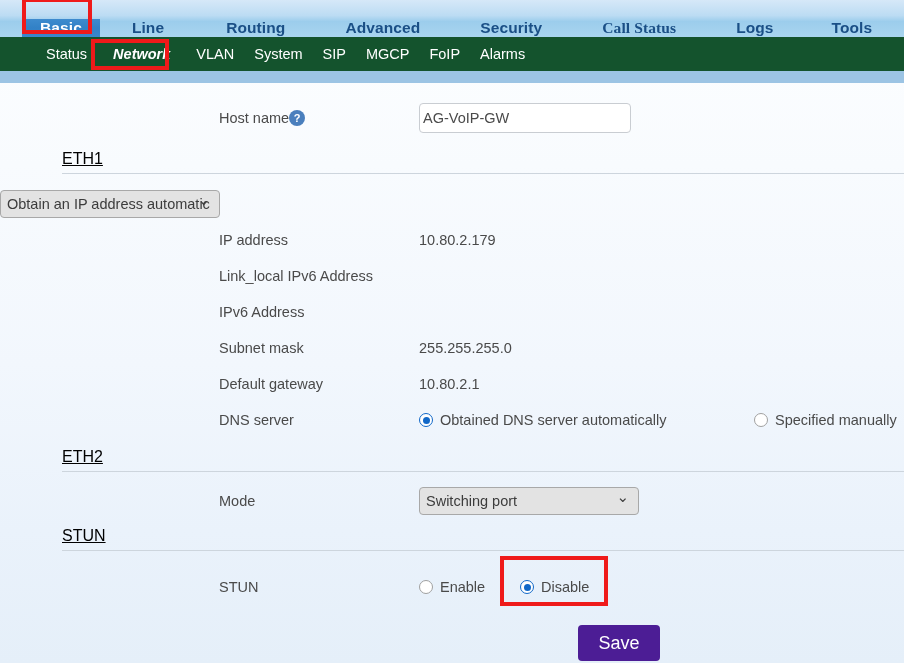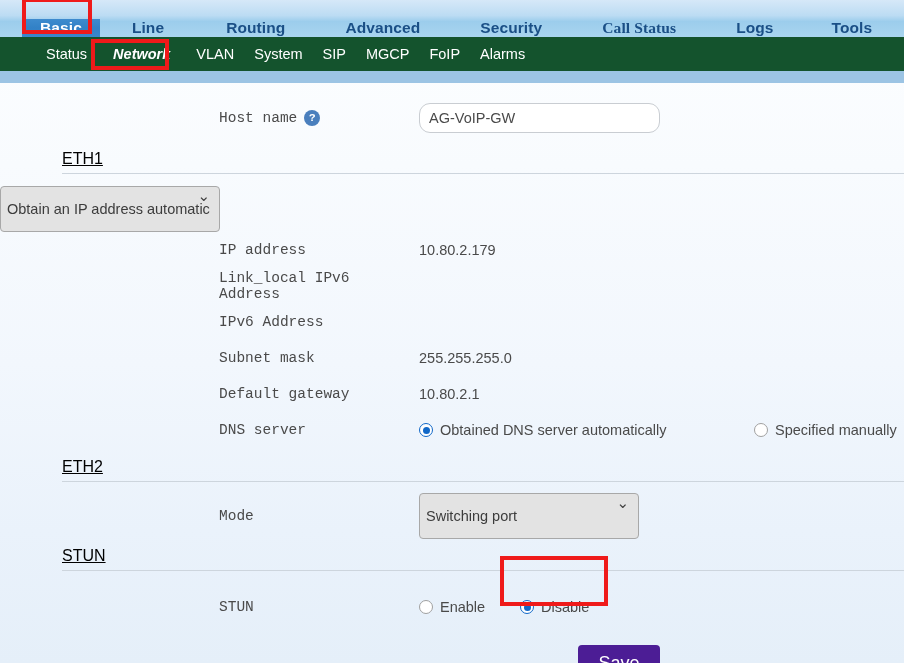--- a/index.html
+++ b/index.html
@@ -82,22 +82,20 @@
     min-height: 36px;
   }
   .row-label {
     width: 200px;
     flex: 0 0 200px;
     margin-left: 219px;
     color: #4a4a4a;
     font-size: 14.5px;
     display: flex;
     align-items: flex-end;
-    gap: 7px;
-    font-family: Liberation Mono, monospace;
   }
   .row-value {
     flex: 1 1 auto;
     color: #4a4a4a;
     font-size: 14.5px;
     display: flex;
     align-items: center;
   }
 
   .help-icon {
@@ -123,34 +121,34 @@
   }
   .section-rule {
     margin-left: 62px;
     margin-right: 0;
     border-bottom: 1px solid #cdd5dd;
     height: 0;
   }
 
   
   .text-input {
-    width: 241px;
+    width: 212px;
     height: 30px;
-    padding: 0 9px;
+    padding: 0 3px;
     font-family: "Liberation Sans", sans-serif;
     font-size: 14.5px;
     color: #4a4a4a;
     background: #ffffff;
     border: 1px solid #c9cdd2;
-    border-radius: 11px;
+    border-radius: 4px;
     outline: none;
   }
   .select-input {
     width: 220px;
-    height: 46px;
+    height: 28px;
     padding: 0 6px;
     font-family: "Liberation Sans", sans-serif;
     font-size: 14.5px;
     color: #3c3c3c;
     background: #e3e3e3;
     border: 1px solid #a8a8a8;
     border-radius: 4px;
     outline: none;
     -webkit-appearance: none;
     appearance: none;

